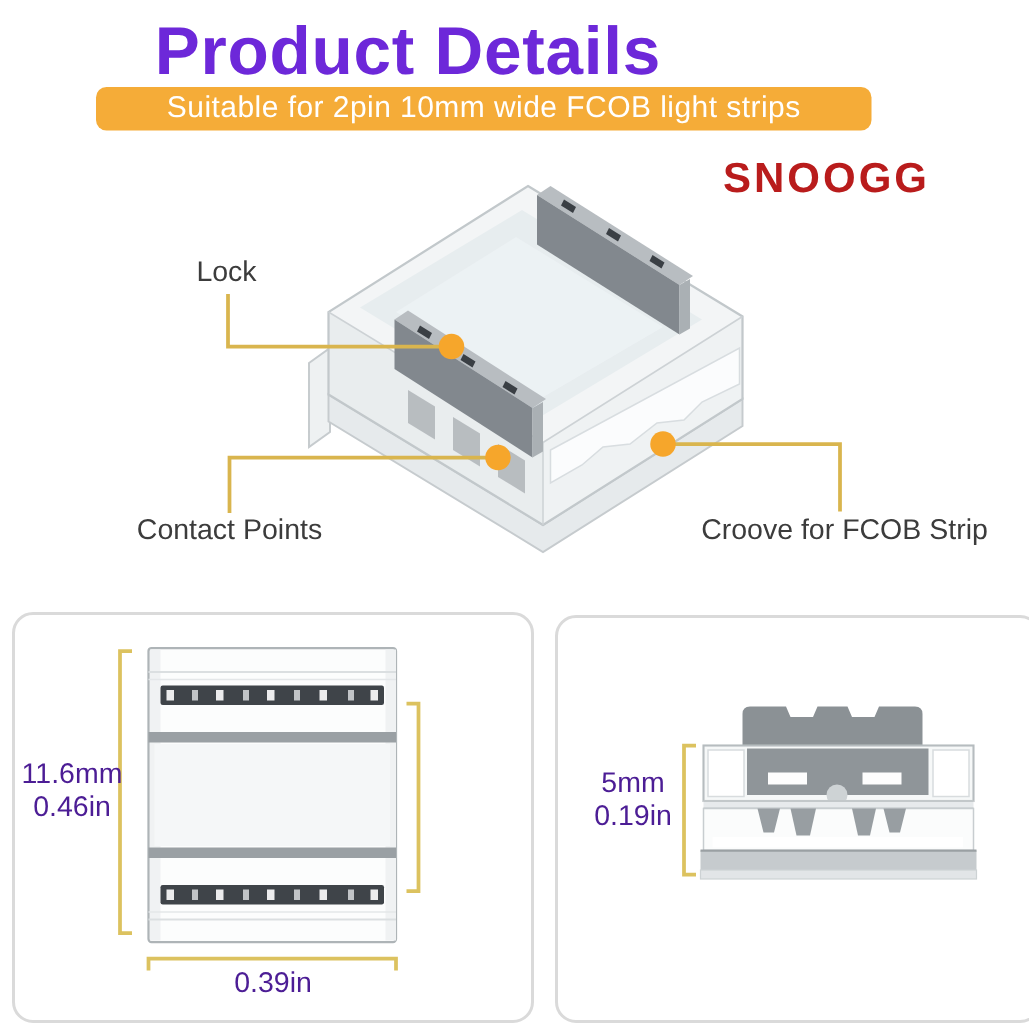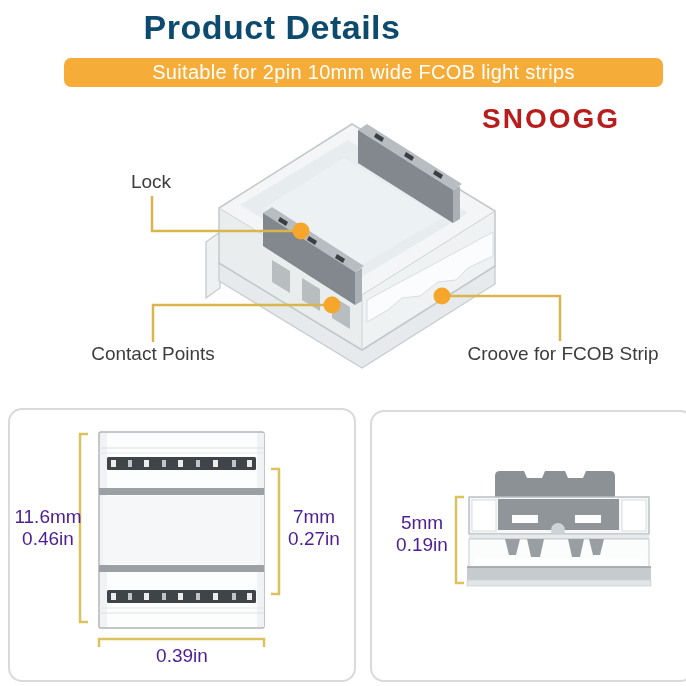--- a/index.html
+++ b/index.html
@@ -4,24 +4,24 @@
 <style>
   html,body{margin:0;padding:0;}
   body{
     width:686px;height:686px;position:relative;background:#ffffff;overflow:hidden;
     font-family:"Liberation Sans", sans-serif;
   }
   .abs{position:absolute;}
   
   .page-title{
     top:8px;left:0;width:544px;text-align:center;
-    font-size:34px;font-weight:700;color:#0c4a6e;letter-spacing:.5px;
+    font-size:45px;font-weight:700;color:#6d28d9;letter-spacing:.5px;
   }
   .banner{
-    left:64px;top:58px;width:599px;height:29px;border-radius:7px;
+    left:64px;top:58px;width:517px;height:29px;border-radius:7px;
     background:#F5AC38;display:flex;align-items:center;justify-content:center;
   }
   .banner span{color:#FFFFFF;font-size:20px;letter-spacing:.3px;}
   .brand{
     left:482px;top:103px;font-size:28px;font-weight:700;color:#b91c1c;letter-spacing:2px;
   }
   
   .hero{left:0;top:110px;width:686px;height:290px;margin-left:10px;}
   .hero svg{position:absolute;left:0;top:0;}
   .callout-label{
@@ -150,24 +150,20 @@
     <g fill="none" stroke="#DCC25F" stroke-width="2.5">
       <path d="M78 24 H70 V212 H78"></path>
       <path d="M261 59 H269 V184 H261"></path>
       <path d="M89 237 V229 H254 V237"></path>
     </g>
   </svg>
   <div class="dim-text" style="left:4px;top:96px;width:68px;">
     <div>11.6mm</div>
     <div>0.46in</div>
   </div>
-  <div class="dim-text" style="left:266px;top:96px;width:76px;">
-    <div>7mm</div>
-    <div>0.27in</div>
-  </div>
   <div class="dim-text" style="left:122px;top:235px;width:100px;">
     <div>0.39in</div>
   </div>
 </div>
 
 <div class="abs panel panel-right">
   <svg width="310" height="268" viewBox="0 0 310 268">
 
     <path d="M123 87 L123 64 Q123 59 128 59 L152 59 L155 66 L170 66 L173 59 L193 59 L196 66 L211 66 L214 59 L238 59 Q243 59 243 64 L243 87 Z" fill="#8b9195"></path>
 

